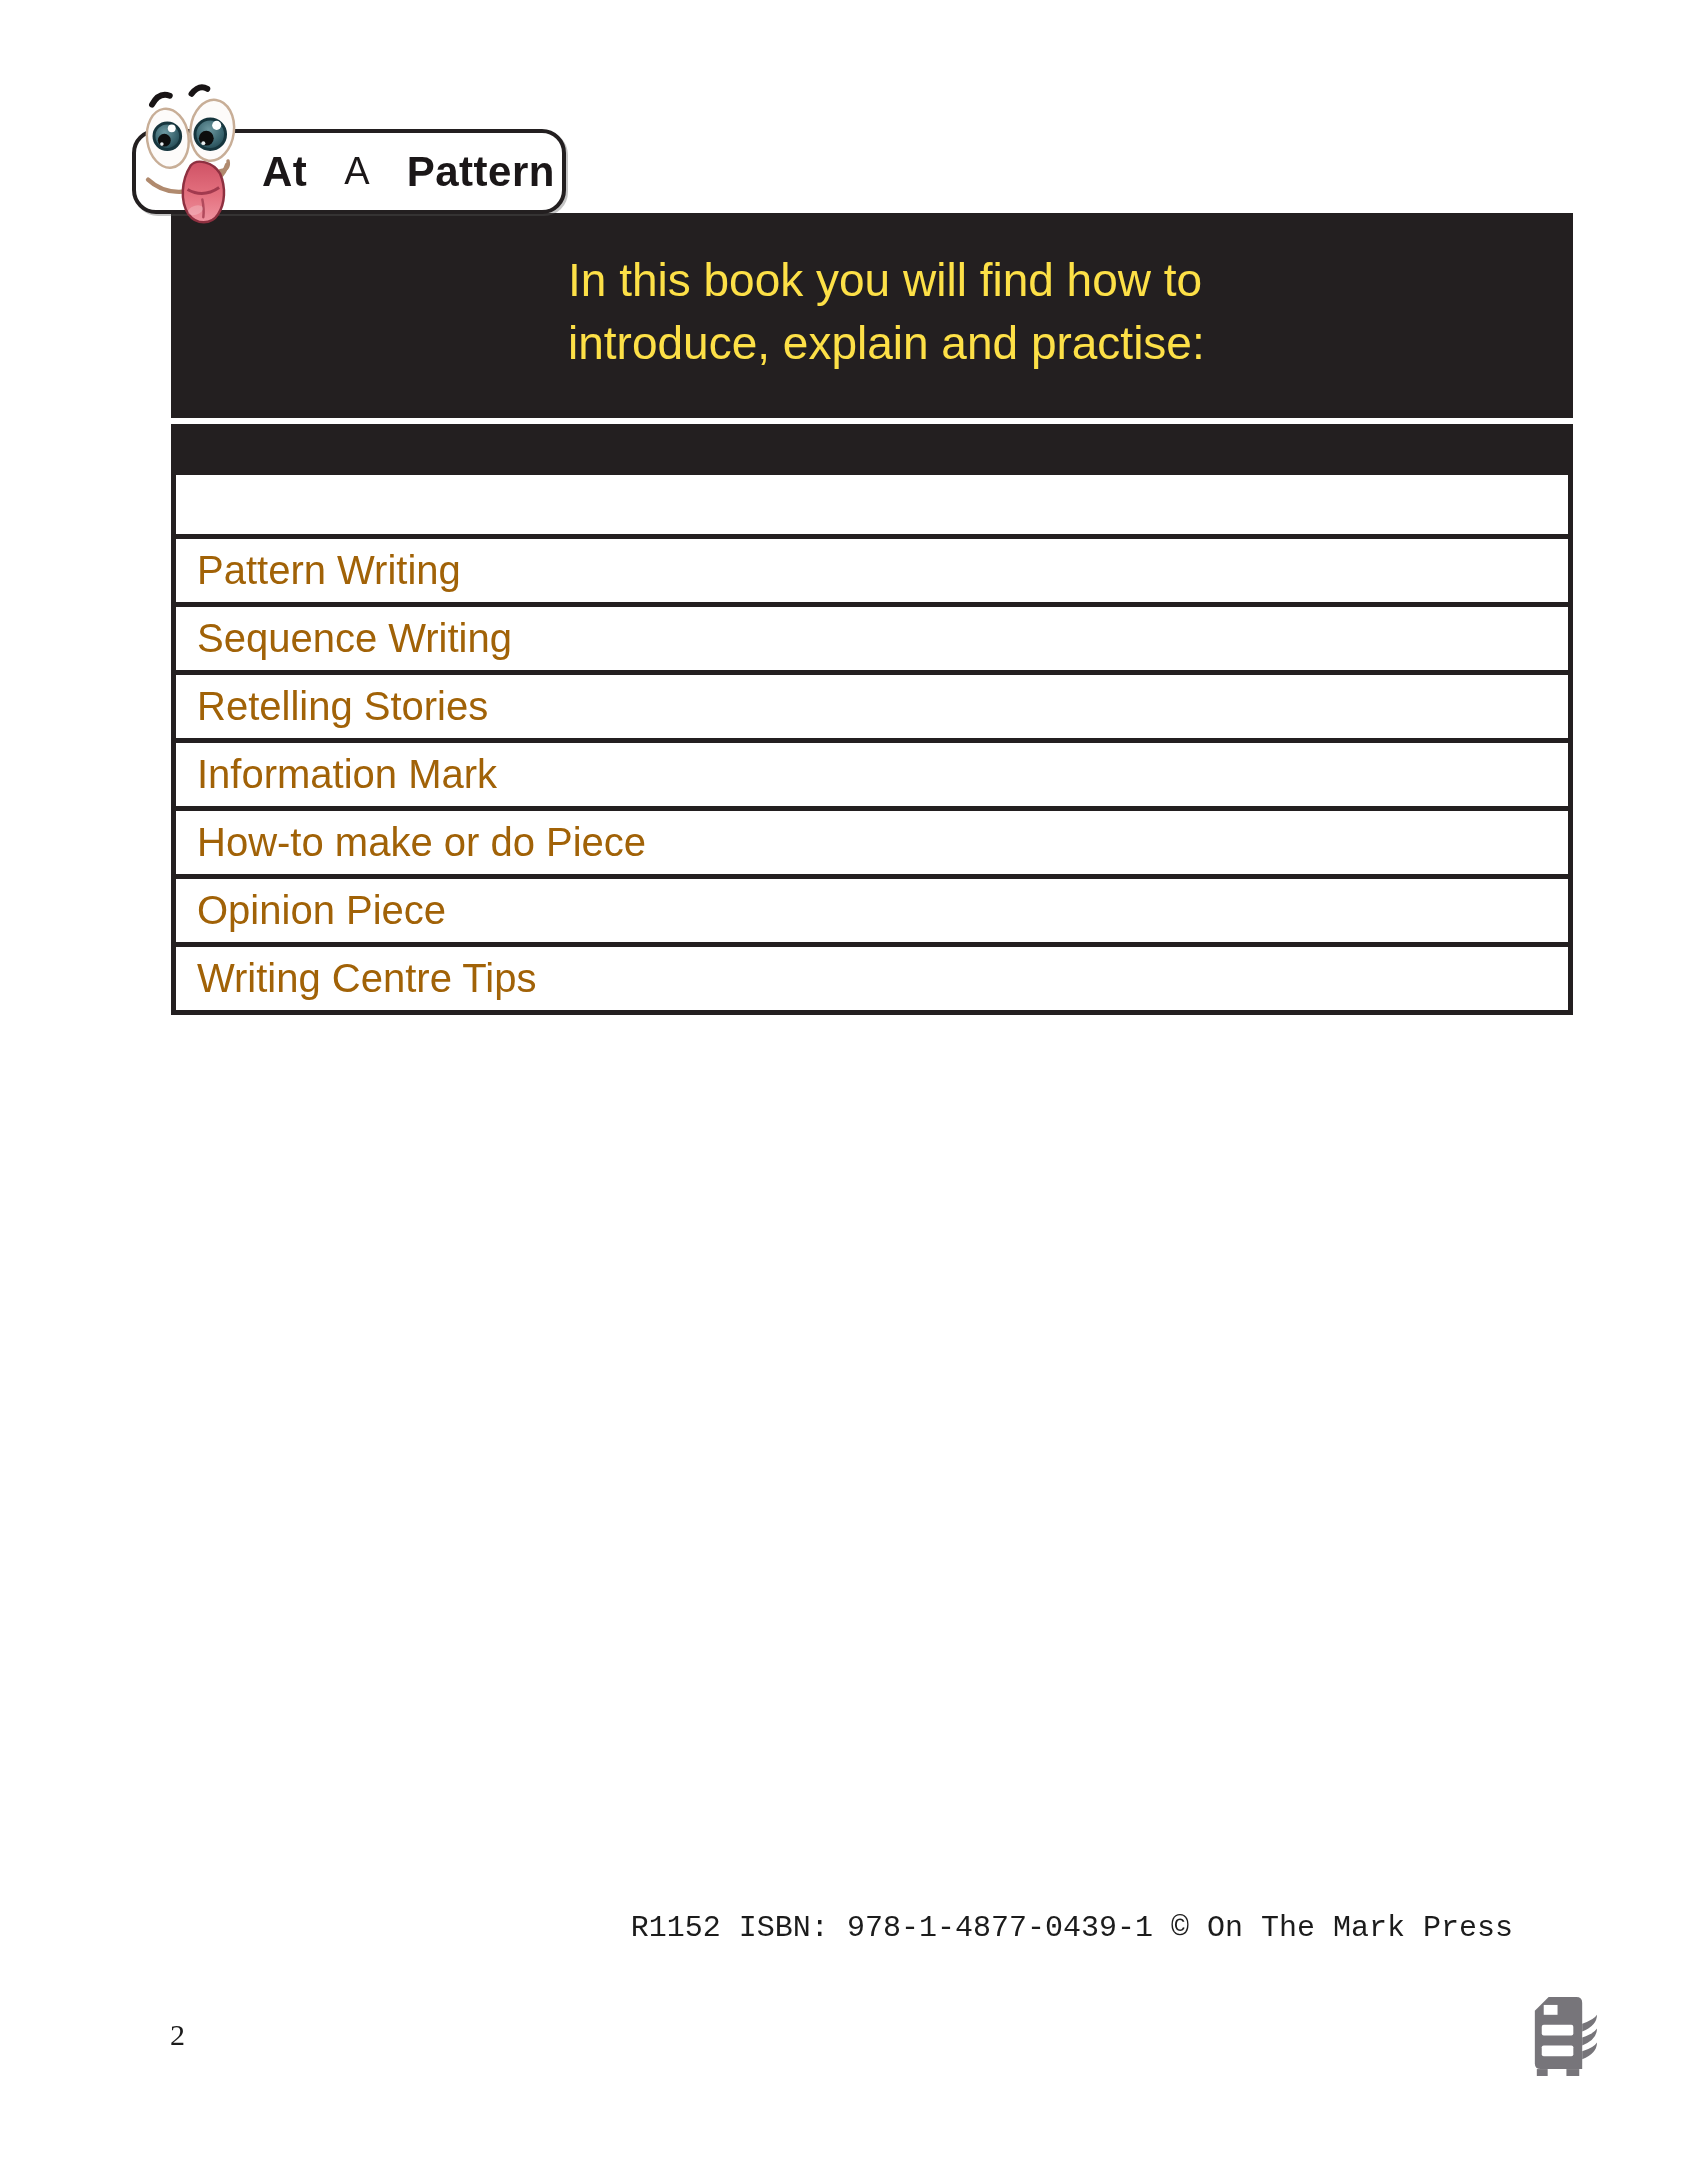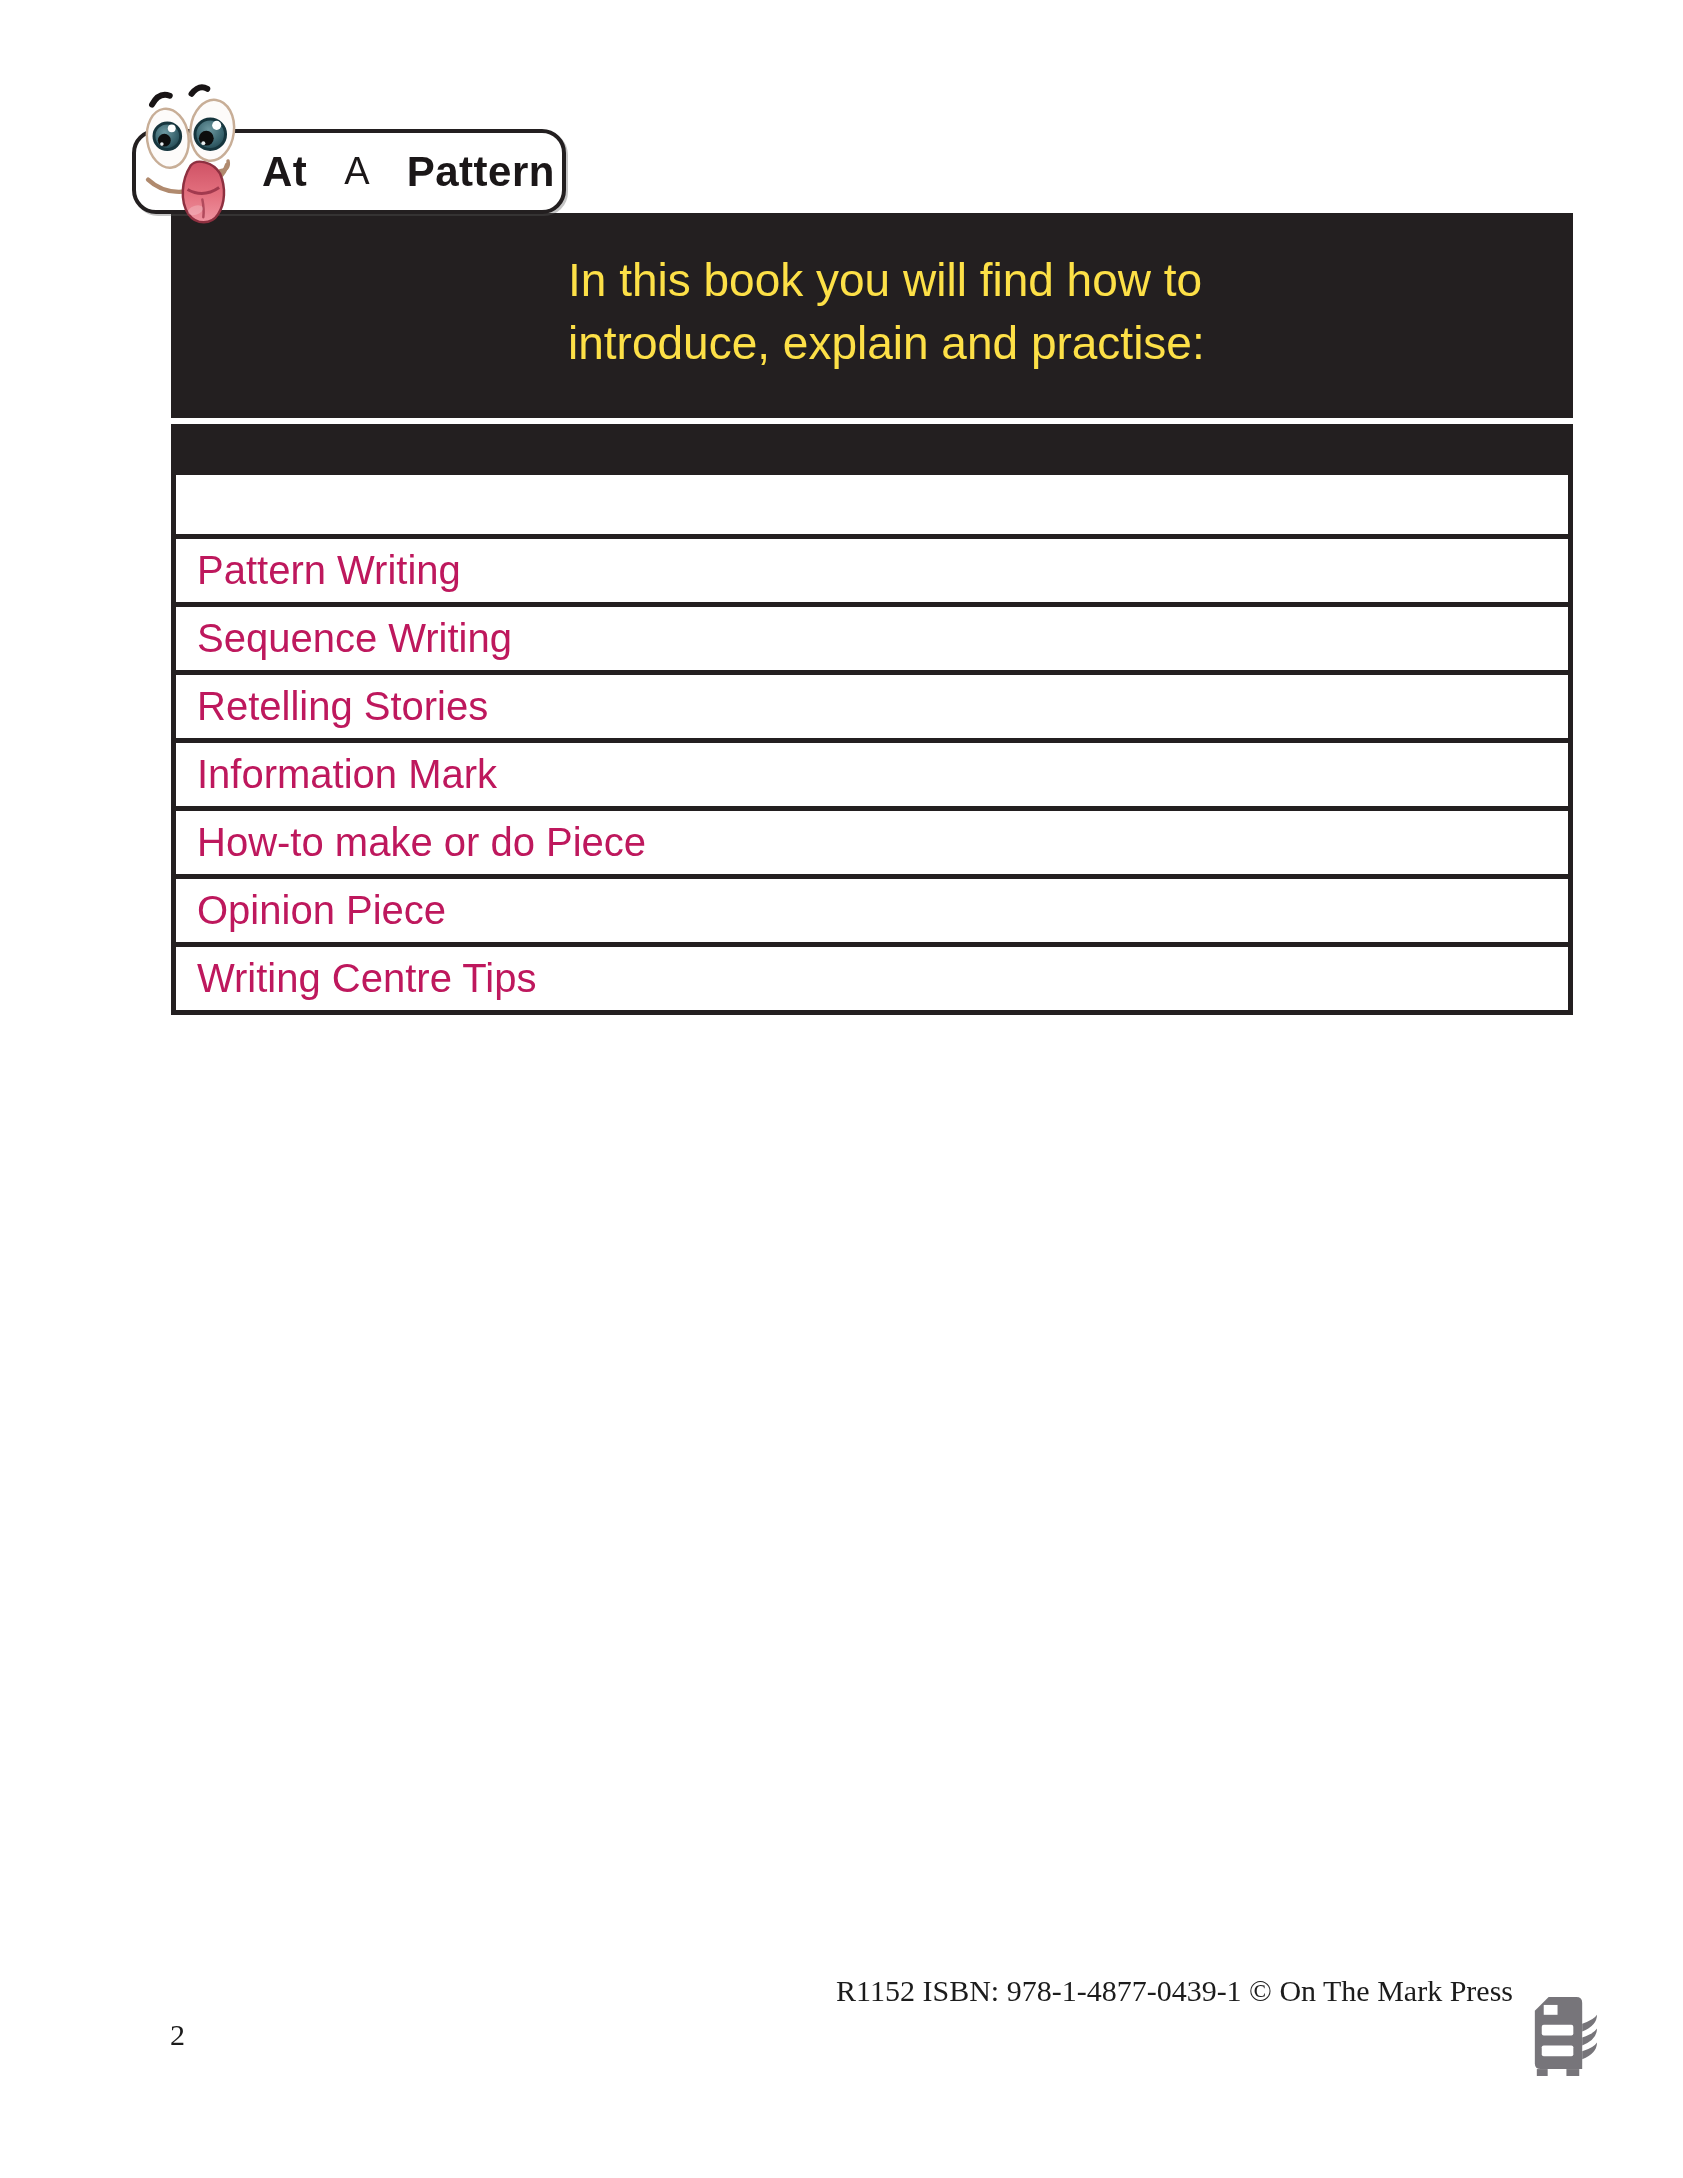--- a/index.html
+++ b/index.html
@@ -77,41 +77,41 @@
     box-sizing: border-box;
     border: 5px solid #231f20;
     background: #ffffff;
   }
   .toc-row {
     height: 63px;
     line-height: 63px;
     border-top: 5px solid #231f20;
     padding-left: 21px;
     font-size: 40px;
-    color: #be185d;
+    color: #a16207;
     white-space: nowrap;
     overflow: hidden;
   }
   .toc-row.toc-empty {
     height: 59px;
     border-top: none;
   }
 
   
   .page-num {
     position: absolute;
     left: 170px; top: 2018px;
     font-family: "Liberation Serif", serif;
     font-size: 30px;
     color: #1c1c1c;
   }
   .credit {
     position: absolute;
-    right: 170px; top: 1974px;
-    font-family: Liberation Serif, serif;
+    right: 170px; top: 1911px;
+    font-family: Liberation Mono, monospace;
     font-size: 30px;
     color: #1c1c1c;
     white-space: nowrap;
     text-align: right;
   }
   .press-logo {
     position: absolute;
     left: 1523px; top: 1992px;
     width: 75px; height: 91px;
   }

